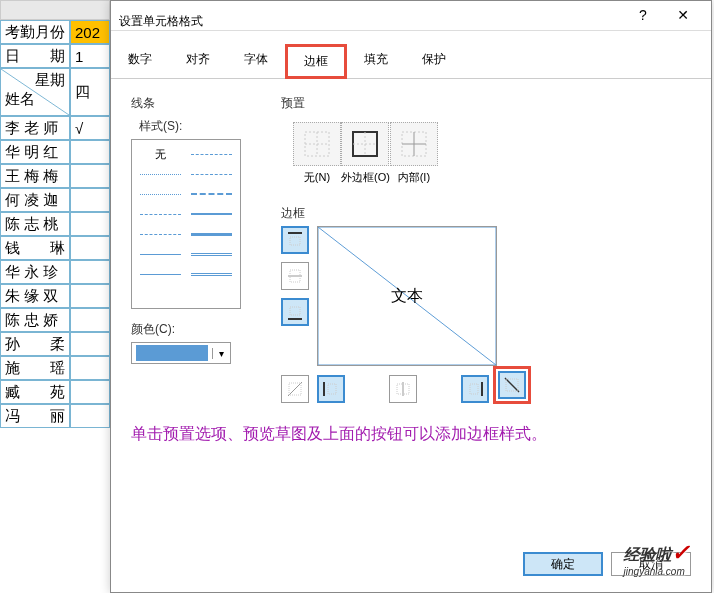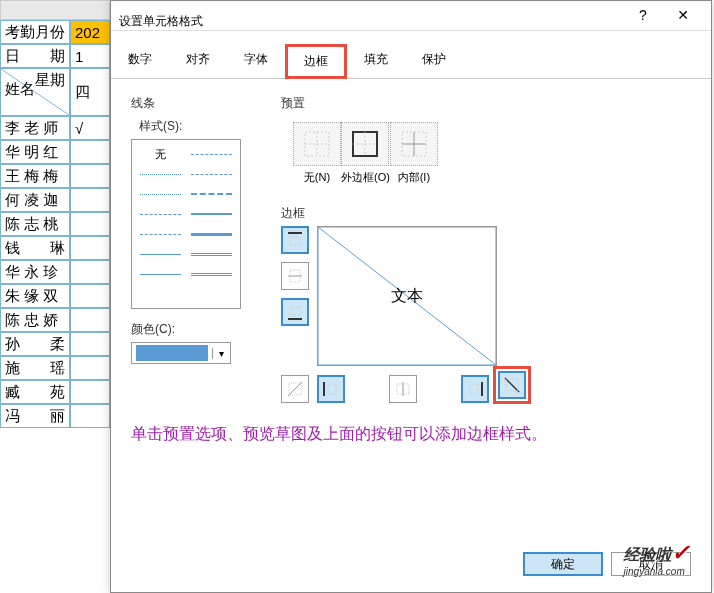--- a/index.html
+++ b/index.html
@@ -8,21 +8,21 @@
     
     .sheet { position: absolute; left: 0; top: 0; width: 110px; }
     .col-header { height: 20px; background: #e8e8e8; border: 1px solid #ccc; }
     .cell { border: 1px solid #7ab5d3; padding: 2px 4px; height: 24px; display: flex; align-items: center; font-size: 15px; }
     .cell-row { display: flex; }
     .cell-a { width: 70px; border-right: 1px solid #7ab5d3; }
     .cell-b { width: 40px; background: #fff; }
     .highlight { background: #ffc000; }
     .header-cell { position: relative; height: 48px; }
     .header-cell .top { position: absolute; right: 4px; top: 2px; }
-    .header-cell .bottom { position: absolute; left: 4px; bottom: 16px; }
+    .header-cell .bottom { position: absolute; left: 4px; bottom: 6px; }
     
     
     .dialog { position: absolute; left: 110px; top: 0; width: 602px; height: 593px; background: #fff; border: 1px solid #888; box-shadow: 0 0 10px rgba(0,0,0,0.2); }
     .titlebar { height: 30px; display: flex; align-items: flex-end; padding: 0 8px; border-bottom: 1px solid #ddd; }
     .titlebar-title { flex: 1; font-size: 12px; }
     .titlebar-btn { width: 40px; height: 30px; display: flex; align-items: center; justify-content: center; font-size: 14px; cursor: pointer; }
     
     .tabs { display: flex; padding: 12px 0 0; border-bottom: 1px solid #ccc; }
     .tab { padding: 6px 16px; border: 1px solid transparent; border-bottom: none; cursor: pointer; position: relative; top: 1px; }
     .tab.active { border-color: #ccc; background: #fff; }

